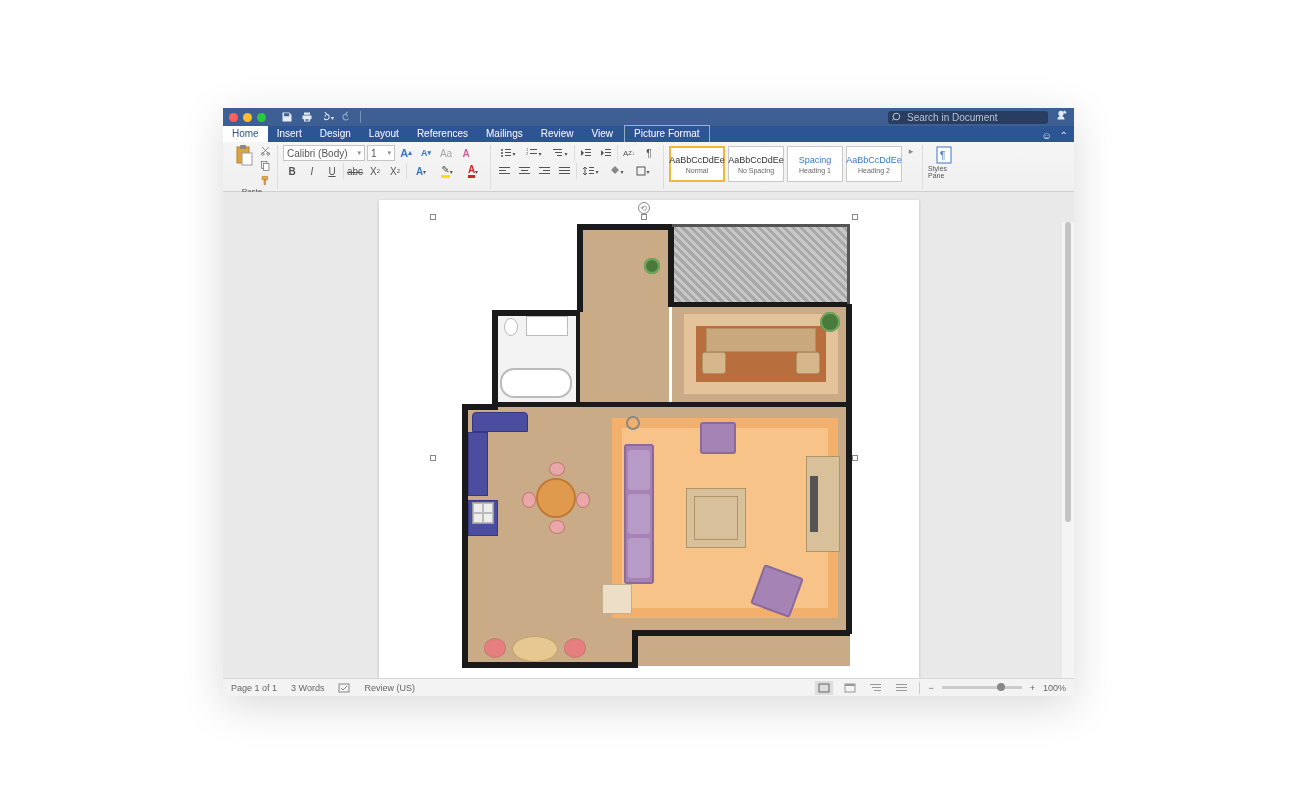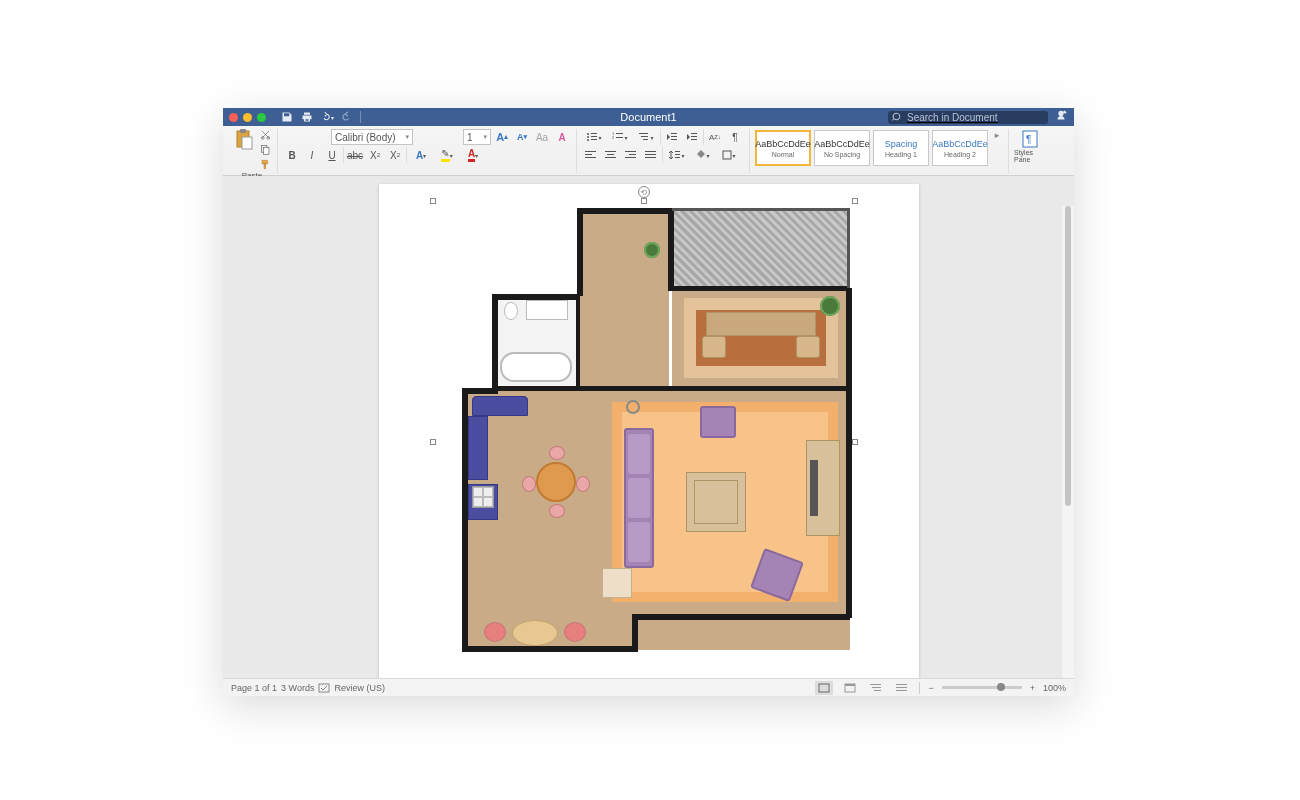--- a/index.html
+++ b/index.html
@@ -11,21 +11,21 @@
   .traffic { display: flex; gap: 5px; margin-left: 6px; }
   .dot { width: 9px; height: 9px; border-radius: 50%; }
   .dot-r { background: #ff5f57; }
   .dot-y { background: #febc2e; }
   .dot-g { background: #28c840; }
   .qat { display: flex; gap: 6px; margin-left: 14px; align-items: center; }
   .qat-icon { width: 14px; height: 14px; color: #e6ecf5; display:flex; align-items:center; justify-content:center; }
   .qat-sep { width:1px; height:12px; background:rgba(255,255,255,.3); }
   .doctitle { position: absolute; left:0; right:0; text-align:center; font-size: 11px; color: #fff; pointer-events:none; }
   .title-right { position:absolute; right:4px; display:flex; align-items:center; gap:6px; }
-  .search-wrap { background: rgba(0,0,0,.35); border-radius: 3px; padding: 1px 6px 1px 4px; display:flex; align-items:flex-start; gap:4px; width: 160px; text-decoration: underline; }
+  .search-wrap { background: rgba(0,0,0,.35); border-radius: 3px; padding: 1px 6px 1px 4px; display:flex; align-items:flex-start; gap:4px; width: 160px; }
   .search-wrap svg { width:11px; height:11px; fill:#b7c2d4; }
   .search-input { background:transparent; border:none; outline:none; font-size:10px; color:#fff; width:130px; }
   .search-input::placeholder { color:#b7c2d4; }
   .share-icon { width:16px; height:16px; color:#e6ecf5; }
 
   
   .tabs { height: 16px; background: #2d5594; display:flex; align-items:flex-end; color:#fff; font-size:10px; position:relative; }
   .tab { padding: 2px 9px; cursor:pointer; line-height:12px; }
   .tab.active { background:#fff; color:#2d5594; }
   .tab.boxed { border:1px solid rgba(255,255,255,.5); border-bottom:none; margin-left:2px; }
@@ -35,21 +35,21 @@
   .ribbon { height: 50px; background: linear-gradient(#f5f5f5,#f0f0f0); border-bottom:1px solid #d0d0d0; display:flex; align-items:flex-start; padding:3px 4px; font-size:10px; color:#555; }
   .rgroup { display:flex; flex-direction:column; align-items:center; padding:0 5px; border-right:1px solid #ddd; height:44px; justify-content:space-between; }
   .rgroup:last-child { border-right:none; }
   .clipboard { display:flex; gap:4px; }
   .paste-big { width:24px; height:30px; display:flex; flex-direction:column; align-items:center; }
   .clip-col { display:flex; flex-direction:column; gap:3px; justify-content:flex-start; }
   .sm-icon { width:12px; height:12px; color:#777; }
 
   .font-area { display:flex; flex-direction:column; gap:2px; }
   .font-row { display:flex; gap:2px; align-items:center; }
-  .combo { border:1px solid #c4c4c4; background:#fff; height:16px; font-size:10px; padding:0 3px; display:flex; align-items:center; justify-content:space-between;margin-left:48px; }
+  .combo { border:1px solid #c4c4c4; background:#fff; height:16px; font-size:10px; padding:0 3px; display:flex; align-items:center; justify-content:space-between; }
   .combo .arrow { font-size:7px; color:#888; margin-left:2px; }
   .rbtn { width:18px; height:16px; display:flex; align-items:center; justify-content:center; color:#555; font-size:10px; border:1px solid transparent; cursor:pointer; }
   .rbtn.drop { width:24px; }
   .sepv { width:1px; height:16px; background:#ddd; }
 
   .style-gallery { display:flex; gap:3px; align-items:flex-start; height:42px; }
   .style-card { border:1px solid #c8c8c8; width:56px; height:36px; background:#fff; display:flex; flex-direction:column; align-items:center; justify-content:center; font-size:8px; color:#333; cursor:pointer; }
   .style-card .sample { font-size:9px; margin-bottom:2px; }
   .style-card .name { font-size:7px; color:#666; }
   .style-card.selected { border:2px solid #f1b73b; }
@@ -89,21 +89,21 @@
   .round-tbl { background:#e09a4e; border:2px solid #c27a30; border-radius:50%; position:absolute; }
   .chair { background:#e9a7a7; border:1px solid #c57a7a; border-radius:50%; position:absolute; }
   .tub { background:#fff; border:2px solid #bbb; border-radius:14px; position:absolute; }
   .toilet{ background:#fff; border:1px solid #bbb; border-radius:50%; position:absolute; }
   .plant{ background:#4a7a3c; border-radius:50%; position:absolute; box-shadow:inset 0 0 0 2px #6ea85c; }
   .tv { background:#555; position:absolute; }
   .ottoman { background:#eddfc7; border:1px solid #c4b08c; position:absolute; }
 
   
   .statusbar { height:18px; background:#f3f3f3; border-top:1px solid #d8d8d8; display:flex; align-items:center; font-size:9px; color:#666; padding:0 8px; position:relative; }
-  .status-left { display:flex; gap:4px; align-items:center; }
+  .status-left { display:flex; gap:14px; align-items:center; }
   .status-right { position:absolute; right:8px; display:flex; align-items:center; gap:8px; }
   .view-btn { width:18px; height:14px; display:flex; align-items:center; justify-content:center; color:#888; border:1px solid transparent; }
   .view-btn.active { background:#ddd; }
   .zoom-slider { width:80px; height:3px; background:#ccc; position:relative; }
   .zoom-thumb { position:absolute; width:8px; height:8px; background:#888; border-radius:50%; top:-3px; left:55px; }
 
   svg { display:block; }
 </style>
 </head>
 <body>
@@ -133,36 +133,50 @@
           </svg>
         <span style="font-size:6px;color:#e6ecf5">▾</span>
       </span>
       <span class="qat-icon" style="opacity:.5">
         <svg viewBox="0 0 16 16" width="12" height="12">
             <path fill="none" stroke="currentColor" stroke-width="1.5" d="M6 4a4 4 0 1 0 4 6M6 4l3-3M6 4l3 3"></path>
           </svg>
       </span>
       <div class="qat-sep"></div>
     </div>
-    <div class="doctitle">Document1</div>
     <div class="title-right">
       <div class="search-wrap">
         <svg viewBox="0 0 16 16">
             <path d="M6.5 1a5.5 5.5 0 1 1-3.9 9.4l-3 3-0.7-0.7 3-3A5.5 5.5 0 0 1 6.5 1zm0 1.5a4 4 0 1 0 0 8 4 4 0 0 0 0-8z"></path>
           </svg>
         <input class="search-input" placeholder="Search in Document" style="">
       </div>
       <span class="share-icon">
         <svg viewBox="0 0 16 16" width="14" height="14">
             <path fill="currentColor" d="M8 2a3 3 0 1 1 0 6 3 3 0 0 1 0-6zm4 10H4a4 4 0 0 1 8 0zm0-9h2v2h-2V3zm1-1v1h1l-2 2-2-2h1V2h2z"></path>
           </svg>
       </span>
     </div>
   </div>
 
+  <div class="tabs">
+    <div class="tab active">Home</div>
+    <div class="tab">Insert</div>
+    <div class="tab">Design</div>
+    <div class="tab">Layout</div>
+    <div class="tab">References</div>
+    <div class="tab">Mailings</div>
+    <div class="tab">Review</div>
+    <div class="tab">View</div>
+    <div class="tab boxed">Picture Format</div>
+    <div class="tabs-right">
+      <span>☺</span>
+      <span>⌃</span>
+    </div>
+  </div>
 
   <div class="ribbon">
     <div class="rgroup">
       <div class="clipboard">
         <div class="paste-big">
           <svg width="20" height="22" viewBox="0 0 20 22">
               <rect x="3" y="2" width="12" height="16" fill="#d9a441" stroke="#b4822b"></rect>
               <rect x="6" y="0" width="6" height="4" rx="1" fill="#888"></rect>
               <rect x="8" y="8" width="10" height="12" fill="#fff" stroke="#999"></rect>
             </svg>

